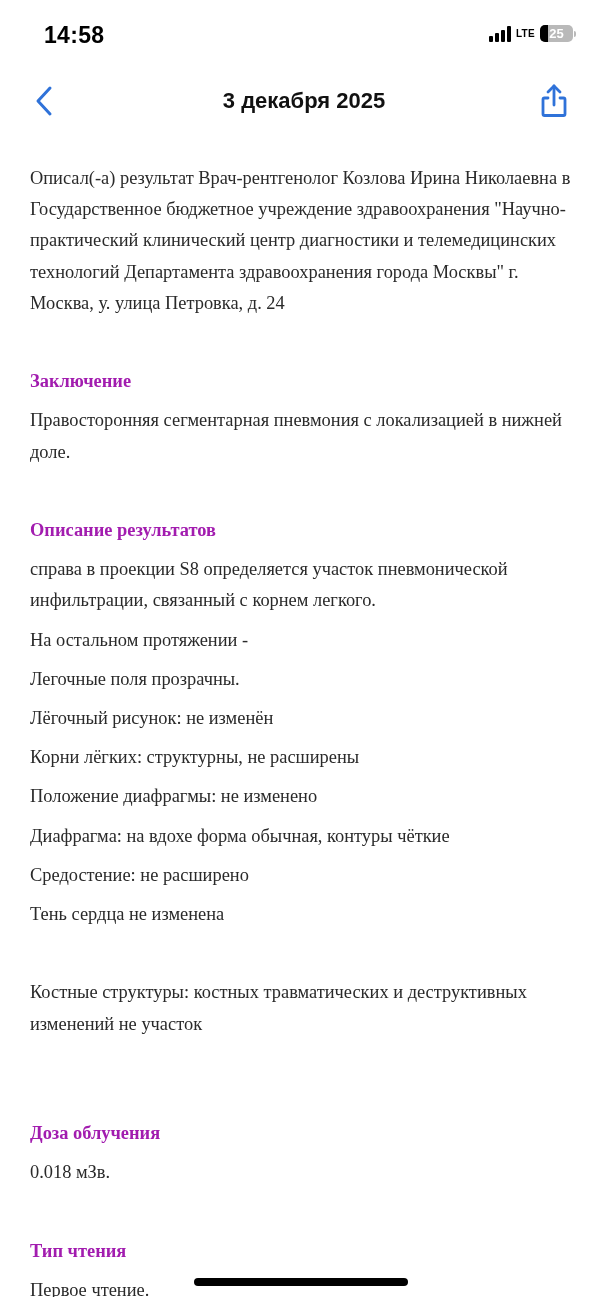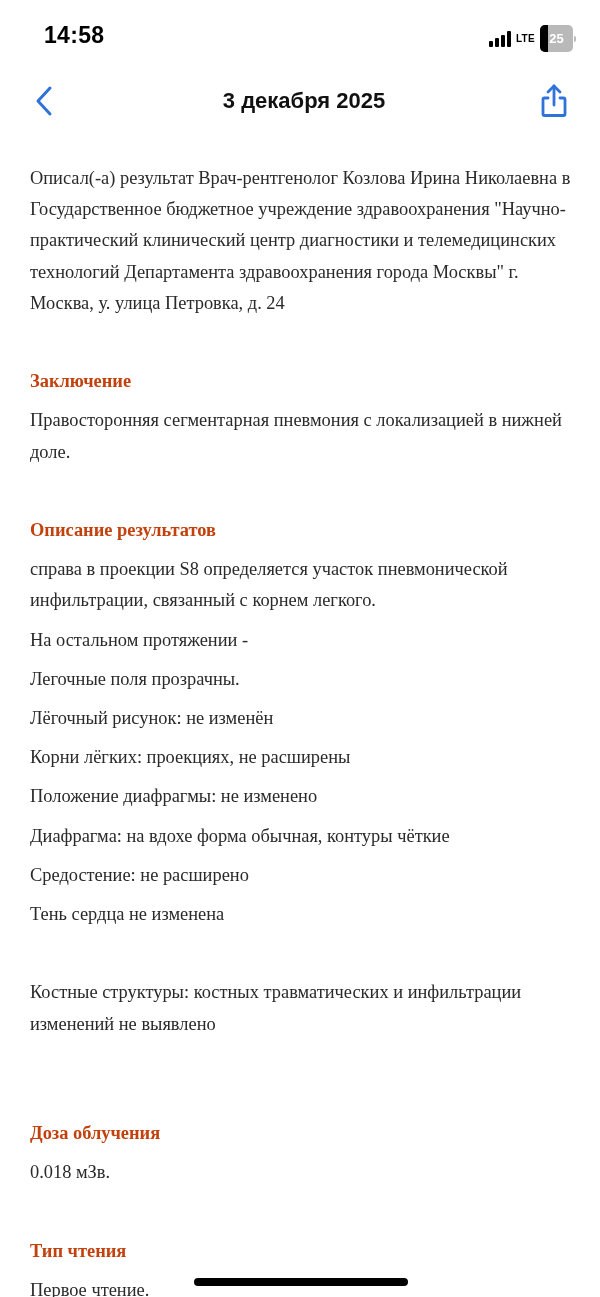--- a/index.html
+++ b/index.html
@@ -54,21 +54,21 @@
   .lte {
     font-family: "Liberation Sans", sans-serif;
     font-size: 10px;
     font-weight: bold;
     color: #000;
     letter-spacing: 0.3px;
   }
   .battery {
     position: relative;
     width: 33px;
-    height: 27px;
+    height: 17px;
     border-radius: 5px;
     background: #b9b9b9;
     overflow: hidden;
     display: flex;
     align-items: center;
     justify-content: center;
   }
   .battery-fill {
     position: absolute;
     left: 0; top: 0; bottom: 0;
@@ -131,21 +131,21 @@
     line-height: 31.2px;
     color: #2a2a2a;
   }
   .content p {
     margin: 8px;
   }
   .block-gap { height: 31.2px; }
   .block-gap-2 { height: 62.4px; }
   .heading {
     font-weight: bold;
-    color: #c2410c;
+    color: #a21caf;
   }
   .home-indicator {
     position: absolute;
     left: 194px;
     top: 1278px;
     width: 214px;
     height: 8px;
     border-radius: 4px;
     background: #000;
   }
@@ -195,29 +195,29 @@
   <p class="heading">Заключение</p>
   <p>Правосторонняя сегментарная пневмония  с локализацией в нижней доле.</p>
 
   <div class="block-gap"></div>
 
   <p class="heading">Описание результатов</p>
   <p>справа в проекции S8 определяется участок пневмонической инфильтрации, связанный с корнем легкого.</p>
   <p>На остальном протяжении -</p>
   <p>Легочные поля прозрачны.</p>
   <p>Лёгочный рисунок: не изменён</p>
-  <p>Корни лёгких: проекциях, не расширены</p>
+  <p>Корни лёгких: структурны, не расширены</p>
   <p>Положение диафрагмы: не изменено</p>
   <p>Диафрагма: на вдохе форма обычная, контуры чёткие</p>
   <p>Средостение: не расширено</p>
   <p>Тень сердца не изменена</p>
 
   <div class="block-gap"></div>
 
-  <p>Костные структуры: костных травматических и инфильтрации изменений не выявлено</p>
+  <p>Костные структуры: костных травматических и деструктивных изменений не участок</p>
 
   <div class="block-gap-2"></div>
 
   <p class="heading">Доза облучения</p>
   <p>0.018 мЗв.</p>
 
   <div class="block-gap"></div>
 
   <p class="heading">Тип чтения</p>
   <p>Первое чтение.</p>

